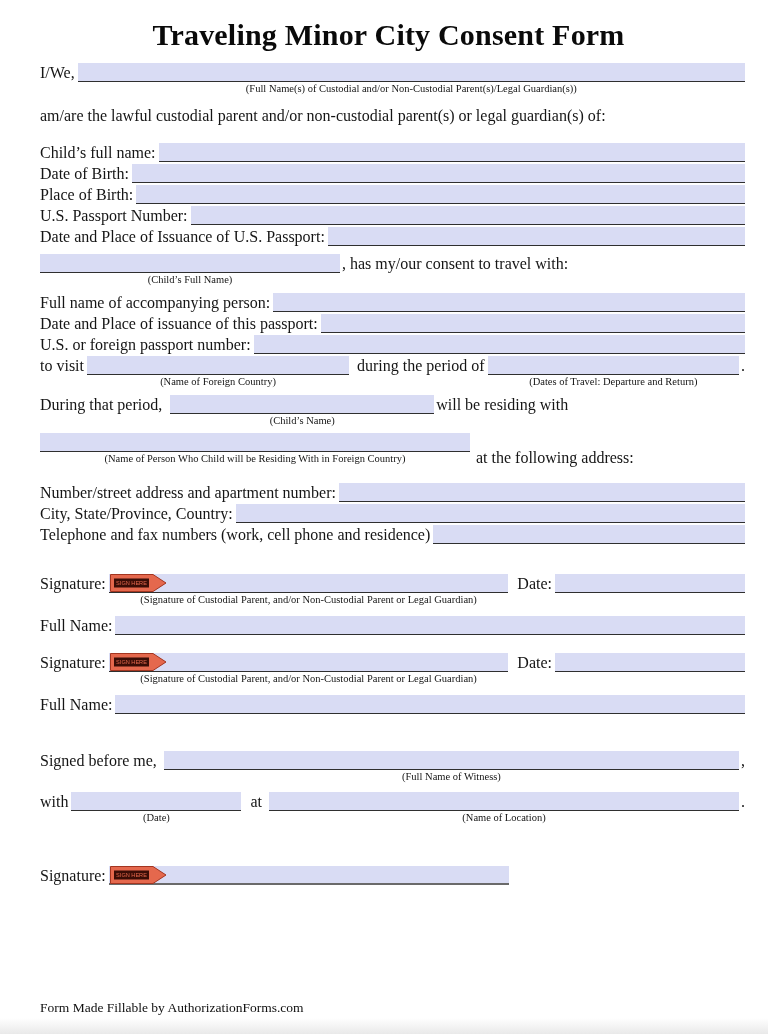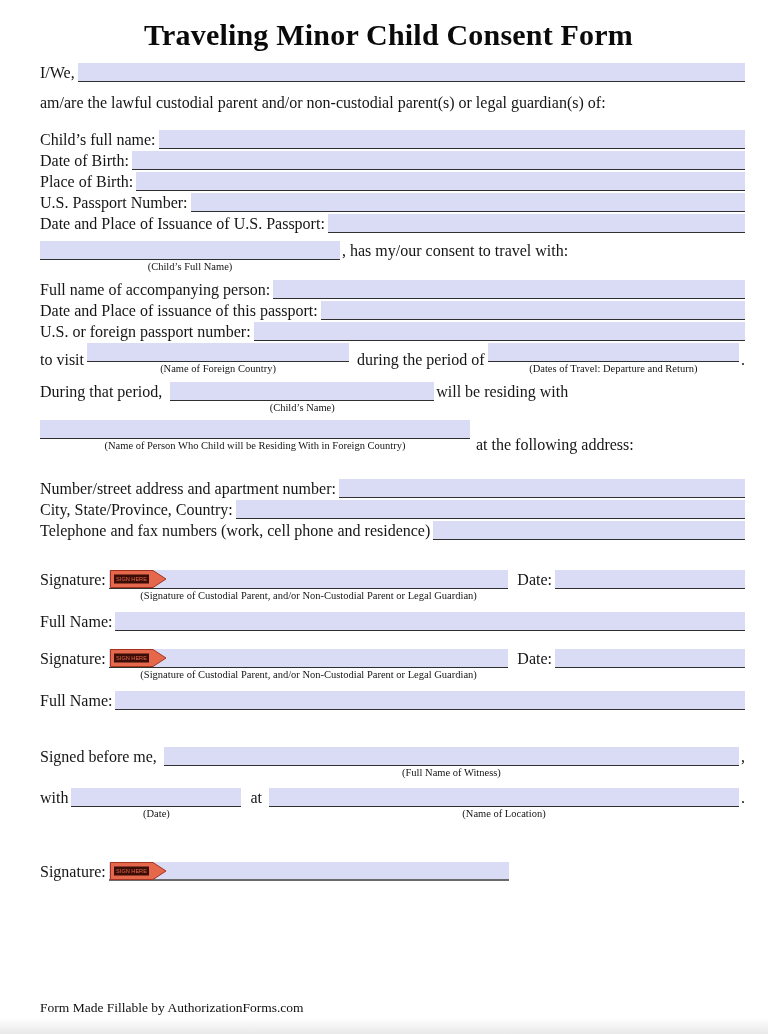--- a/index.html
+++ b/index.html
@@ -44,27 +44,28 @@
   .fixed{ flex:0 0 auto; }
   .sigfield{ position:relative; }
   .arrow-wrap{ position:absolute; left:1px; top:0px; width:57px; height:18px; }
   .footer{ position:absolute; left:40px; top:1000px; font-size:13.5px; color:#101010; }
 </style>
 </head>
 <body>
 
 <div class="page">
 
-  <div class="title">Traveling Minor Child Consent Form</div>
+  <div class="title">Traveling Minor City Consent Form</div>
 
 
   <div class="row" style="margin-top:11px;">
     <span class="lbl">I/We,</span>
     <span class="fieldwrap">
       <div class="field"></div>
+      <span class="caption">(Full Name(s) of Custodial and/or Non-Custodial Parent(s)/Legal Guardian(s))</span>
     </span>
   </div>
 
   <div class="statement">am/are the lawful custodial parent and/or non-custodial parent(s) or legal guardian(s) of:</div>
 
   <div style="margin-top:18px;">
     <div class="row frow">
       <span class="lbl">Child’s full name:</span>
       <div class="field"></div>
     </div>
@@ -102,21 +103,21 @@
     <div class="row frow">
       <span class="lbl">Date and Place of issuance of this passport:</span>
       <div class="field"></div>
     </div>
     <div class="row frow">
       <span class="lbl">U.S. or foreign passport number:</span>
       <div class="field"></div>
     </div>
   </div>
 
-  <div class="row" style="margin-top:0;align-items:center;">
+  <div class="row" style="margin-top:0;">
     <span class="lbl">to visit</span>
     <span class="fieldwrap fixed" style="width:262px;">
       <div class="field"></div>
       <span class="caption">(Name of Foreign Country)</span>
     </span>
     <span class="lbl" style="padding-left:8px;">during the period of</span>
     <span class="fieldwrap">
       <div class="field"></div>
       <span class="caption">(Dates of Travel: Departure and Return)</span>
     </span>
@@ -133,21 +134,21 @@
   </div>
 
   <div class="row" style="margin-top:6px;">
     <span class="fieldwrap fixed" style="width:430px;">
       <div class="field"></div>
       <span class="caption">(Name of Person Who Child will be Residing With in Foreign Country)</span>
     </span>
     <span class="tail" style="padding-left:6px;margin-top:15px;">at the following address:</span>
   </div>
 
-  <div style="margin-top:25px;">
+  <div style="margin-top:16px;">
     <div class="row frow">
       <span class="lbl">Number/street address and apartment number:</span>
       <div class="field"></div>
     </div>
     <div class="row frow">
       <span class="lbl">City, State/Province, Country:</span>
       <div class="field"></div>
     </div>
     <div class="row frow">
       <span class="lbl">Telephone and fax numbers (work, cell phone and residence)</span>

